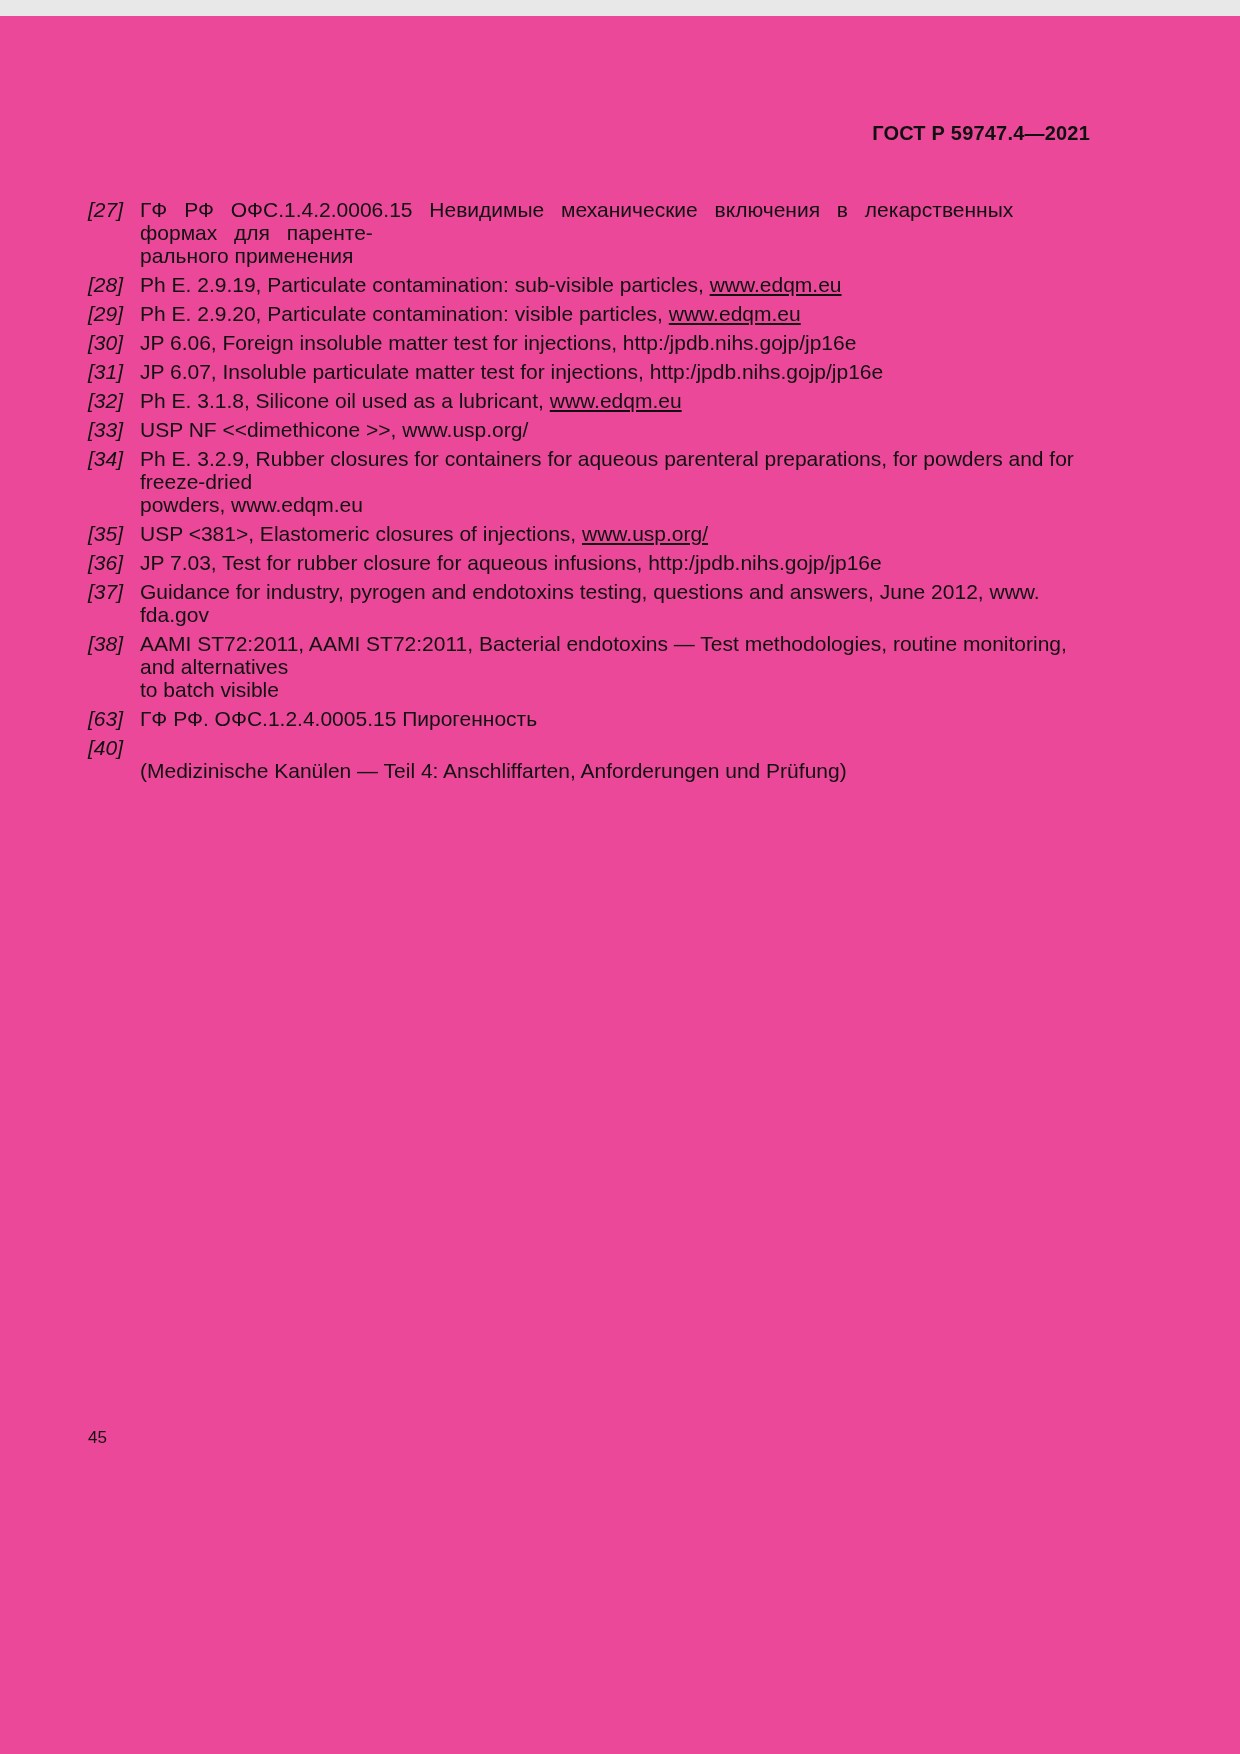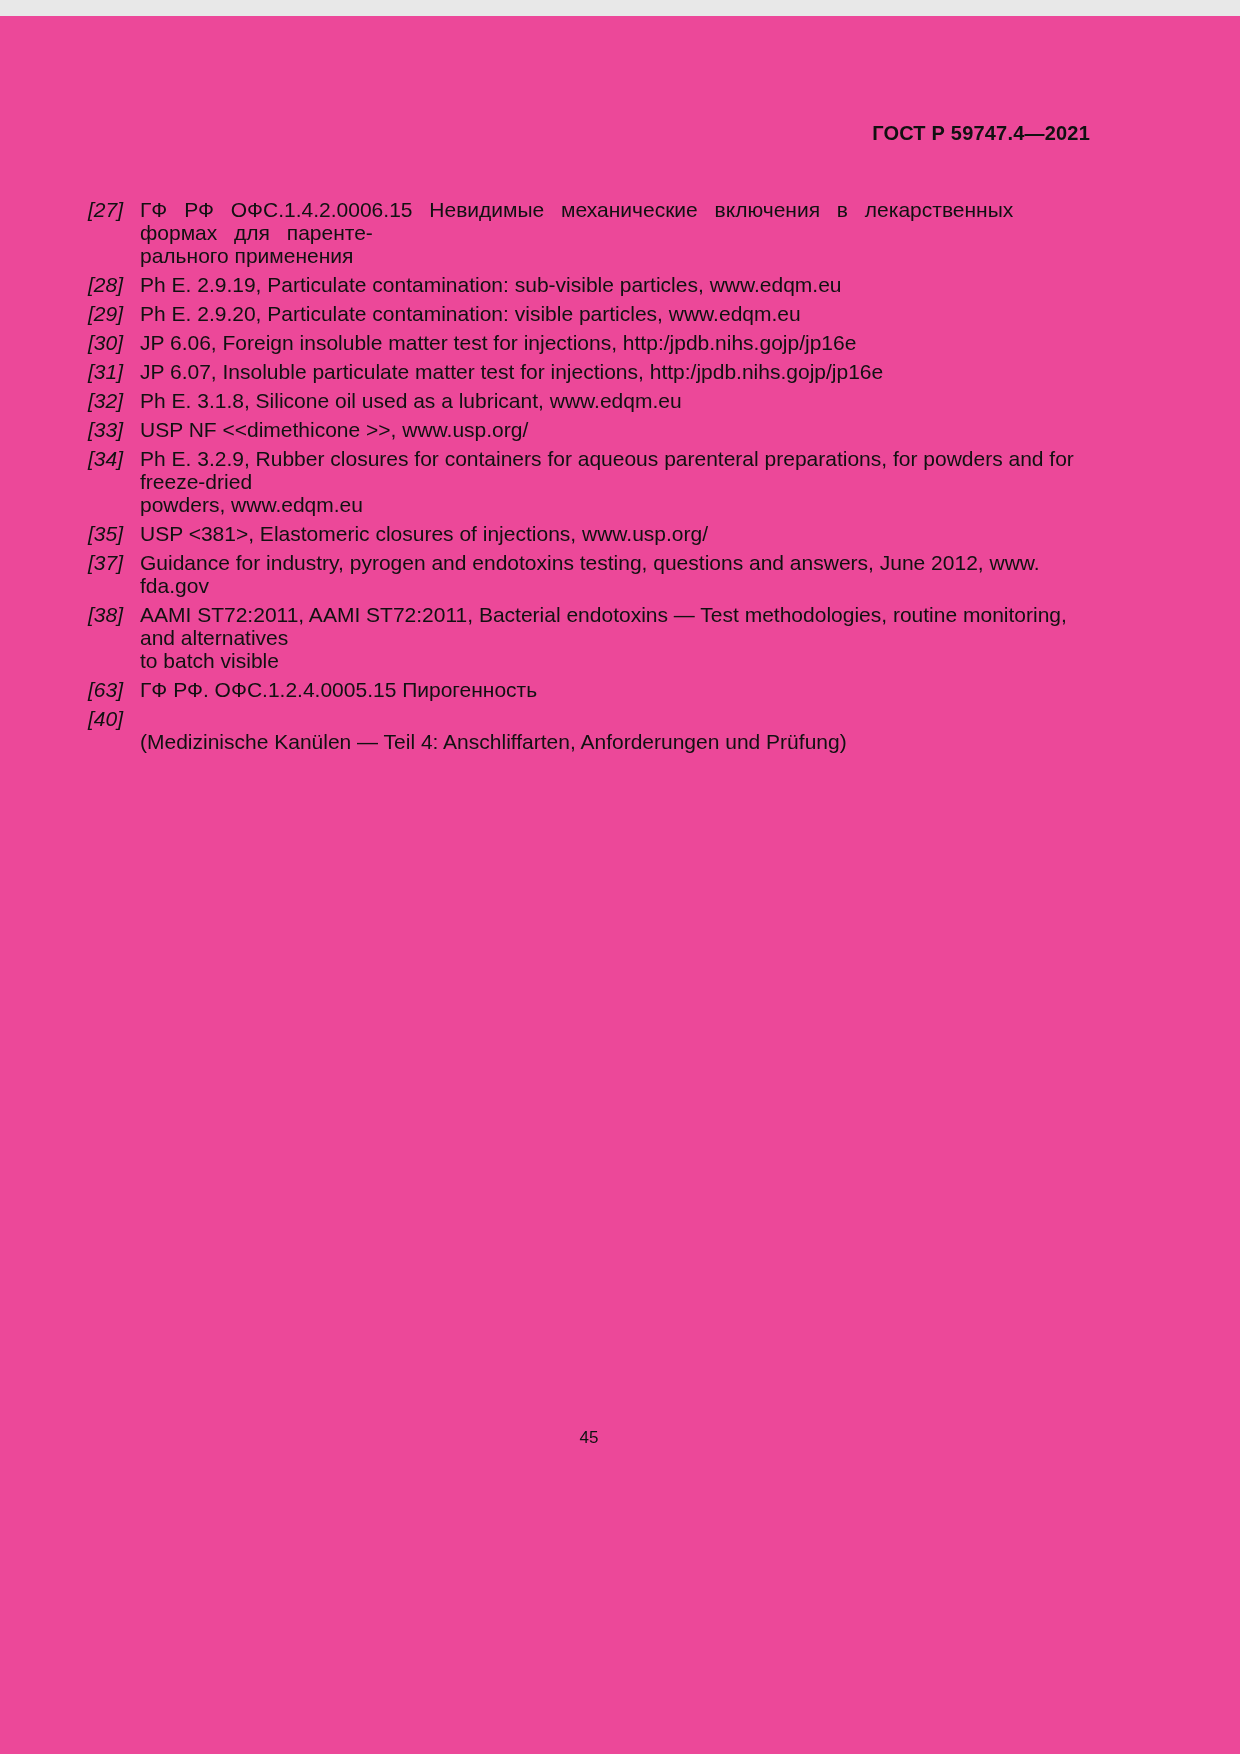--- a/index.html
+++ b/index.html
@@ -42,27 +42,27 @@
     flex: none;
     width: 52px;
     font-style: italic;
   }
   .ref .txt {
     flex: 1;
     min-width: 0;
   }
   .ref.italic .txt { }
   .stretch { word-spacing: 11px; }
-  .link { text-underline-offset: 2px; }
+  .link { text-decoration: underline; text-underline-offset: 2px; }
   .page-number {
     position: absolute;
     top: 1412px;
     left: 88px;
     width: 1002px;
-    text-align: center;
+    text-align: left;
     font-size: 17px;
     color: #111111;
   }
 </style>
 </head>
 <body>
 
 <div class="page">
   <div class="running-header">ГОСТ Р 59747.4—2021</div>
 
@@ -105,20 +105,24 @@
   <div class="ref">
     <span class="num">[34]</span>
     <span class="txt"><span class="line"><span>Ph E. 3.2.9, Rubber closures for containers for aqueous parenteral preparations, for powders and for freeze-dried</span></span><br><span class="line"><span>powders, www.edqm.eu</span></span></span>
   </div>
 
   <div class="ref">
     <span class="num">[35]</span>
     <span class="txt"><span class="line"><span>USP &lt;381&gt;, Elastomeric closures of injections, </span><span class="link">www.usp.org/</span></span></span>
   </div>
 
+  <div class="ref">
+    <span class="num">[36]</span>
+    <span class="txt"><span class="line"><span>JP 7.03, Test for rubber closure for aqueous infusions, http:/jpdb.nihs.gojp/jp16e</span></span></span>
+  </div>
 
   <div class="ref">
     <span class="num">[37]</span>
     <span class="txt"><span class="line"><span>Guidance for industry, pyrogen and endotoxins testing, questions and answers, June 2012, www. fda.gov</span></span></span>
   </div>
 
   <div class="ref">
     <span class="num">[38]</span>
     <span class="txt"><span class="line"><span>AAMI ST72:2011, AAMI ST72:2011, Bacterial endotoxins — Test methodologies, routine monitoring, and alternatives</span></span><br><span class="line"><span>to batch visible</span></span></span>
   </div>

